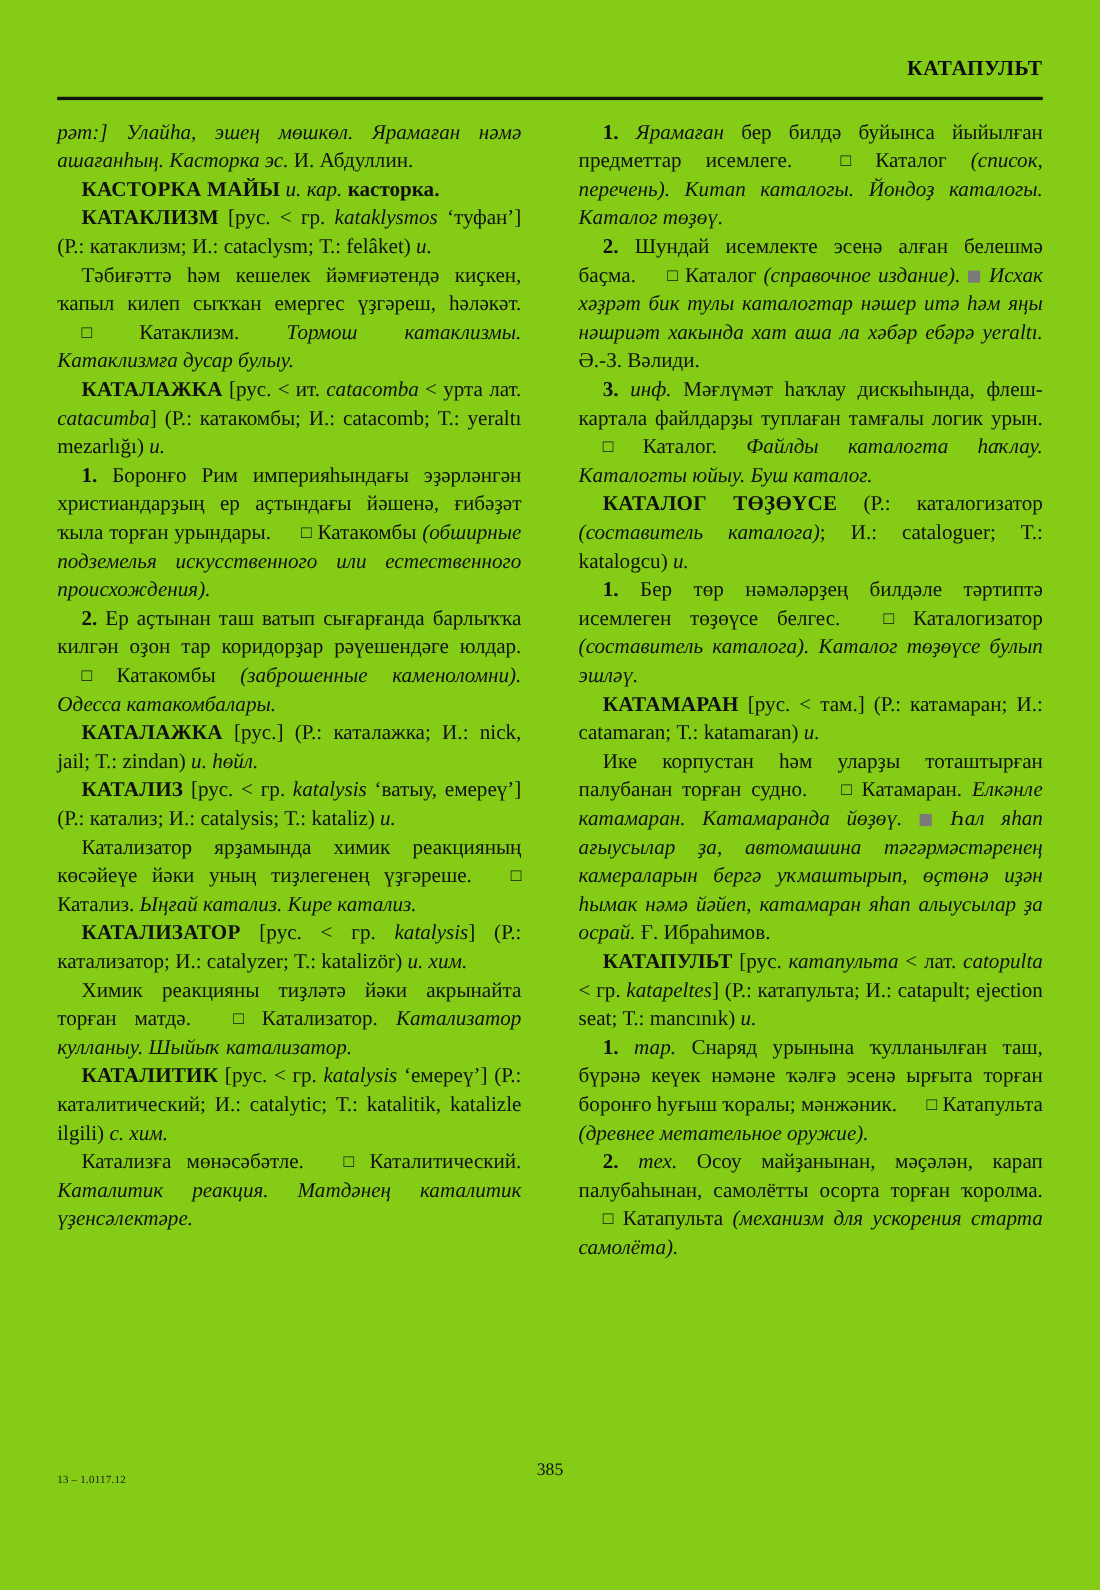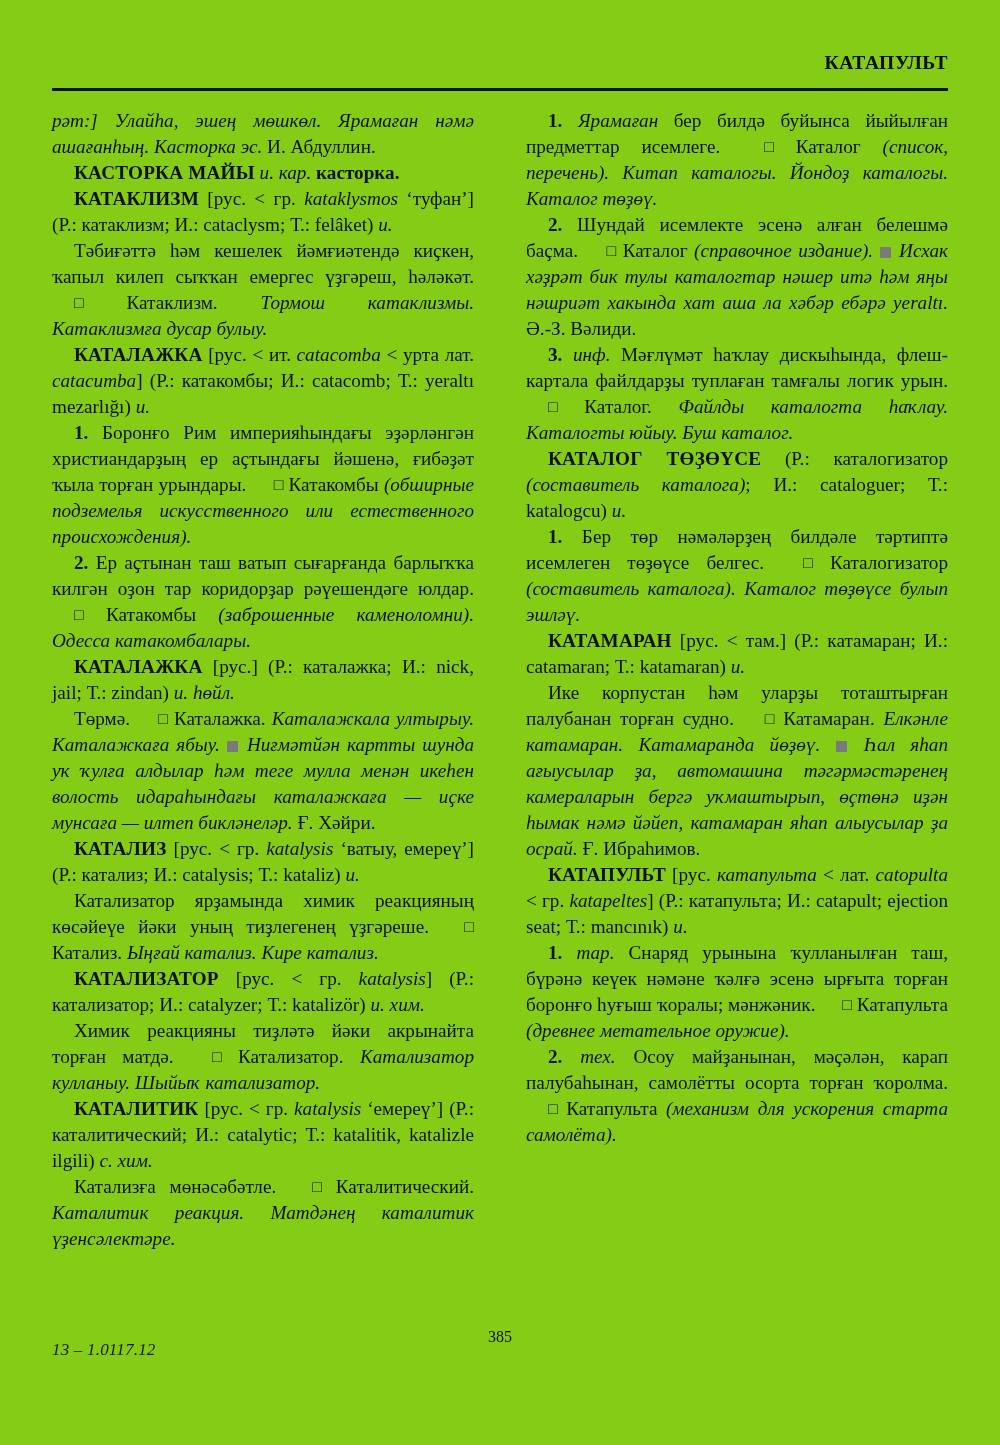--- a/index.html
+++ b/index.html
@@ -84,24 +84,23 @@
     height: 11px;
     background: #7a7a7a;
     vertical-align: -1px;
     margin-right: 2px;
   }
   
   .sig {
     position: absolute;
     left: 52px;
     top: 1340px;
-    font-size: 17px;
+    font-size: 10px;
     color: #1a1a1a;
     letter-spacing: 0.2px;
-    font-style: italic;
   }
   .folio {
     position: absolute;
     top: 1328px;
     left: 0;
     width: 1000px;
     text-align: center;
     font-size: 16px;
     color: #111111;
   }
@@ -117,21 +116,20 @@
   <div class="columns">
     <div class="col" id="left-column">
         <p><i>рәт:] Улайһа, эшең мөшкөл. Ярамаған нәмә ашағанһың. Касторка эс.</i> И. Абдуллин.</p>
         <p class="ind"><b class="hw">КАСТОРКА МАЙЫ</b> <i>и. кар.</i> <b>касторка.</b></p>
         <p class="ind"><b class="hw">КАТАКЛИЗМ</b> [рус. &lt; гр. <i>kataklysmos</i> ‘туфан’] (Р.: катаклизм; И.: cataclysm; Т.: felâket) <i>и.</i></p>
         <p class="ind">Тәбиғәттә һәм кешелек йәмғиәтендә киҫкен, ҡапыл килеп сыҡҡан емергес үҙгәреш, һәләкәт. <span class="sq">□</span> Катаклизм. <i>Тормош катаклизмы. Катаклизмға дусар булыу.</i></p>
         <p class="ind"><b class="hw">КАТАЛАЖКА</b> [рус. &lt; ит. <i>catacomba</i> &lt; урта лат. <i>catacumba</i>] (Р.: катакомбы; И.: catacomb; Т.: yeraltı mezarlığı) <i>и.</i></p>
         <p class="ind"><b class="num">1.</b> Боронғо Рим империяһындағы эҙәрләнгән христиандарҙың ер аҫтындағы йәшенә, ғибәҙәт ҡыла торған урындары. <span class="sq">□</span> Катакомбы <i>(обширные подземелья искусственного или естественного происхождения).</i></p>
         <p class="ind"><b class="num">2.</b> Ер аҫтынан таш ватып сығарғанда барлыҡҡа килгән оҙон тар коридорҙар рәүешендәге юлдар. <span class="sq">□</span> Катакомбы <i>(заброшенные каменоломни). Одесса катакомбалары.</i></p>
         <p class="ind"><b class="hw">КАТАЛАЖКА</b> [рус.] (Р.: каталажка; И.: nick, jail; Т.: zindan) <i>и. һөйл.</i></p>
-        <p class="ind">Төрмә. <span class="sq">□</span> Каталажка. <i>Каталажкала ултырыу. Каталажкаға ябыу.</i> <span class="sq-filled"></span> <i>Ниғмәтйән картты шунда уҡ ҡулға алдылар һәм теге мулла менән икеһен волость идараһындағы каталажкаға — иҫке мунсаға — илтеп бикләнеләр.</i> Ғ. Хәйри.</p>
         <p class="ind"><b class="hw">КАТАЛИЗ</b> [рус. &lt; гр. <i>katalysis</i> ‘ватыу, емереү’] (Р.: катализ; И.: catalysis; Т.: kataliz) <i>и.</i></p>
         <p class="ind">Катализатор ярҙамында химик реакцияның көсәйеүе йәки уның тиҙлегенең үҙгәреше. <span class="sq">□</span> Катализ. <i>Ыңғай катализ. Кире катализ.</i></p>
         <p class="ind"><b class="hw">КАТАЛИЗАТОР</b> [рус. &lt; гр. <i>katalysis</i>] (Р.: катализатор; И.: catalyzer; Т.: katalizör) <i>и. хим.</i></p>
         <p class="ind">Химик реакцияны тиҙләтә йәки акрынайта торған матдә. <span class="sq">□</span> Катализатор. <i>Катализатор кулланыу. Шыйыҡ катализатор.</i></p>
         <p class="ind"><b class="hw">КАТАЛИТИК</b> [рус. &lt; гр. <i>katalysis</i> ‘емереү’] (Р.: каталитический; И.: catalytic; Т.: katalitik, katalizle ilgili) <i>с. хим.</i></p>
         <p class="ind">Катализға мөнәсәбәтле. <span class="sq">□</span> Каталитический. <i>Каталитик реакция. Матдәнең каталитик үҙенсәлектәре.</i></p>
       </div>
     <div class="col" id="right-column">
         <p class="ind"><b class="num">1.</b> <i>Ярамаған</i> бер билдә буйынса йыйылған предметтар исемлеге. <span class="sq">□</span> Каталог <i>(список, перечень). Китап каталогы. Йондоҙ каталогы. Каталог төҙөү.</i></p>
         <p class="ind"><b class="num">2.</b> Шундай исемлекте эсенә алған белешмә баҫма. <span class="sq">□</span> Каталог <i>(справочное издание).</i> <span class="sq-filled"></span> <i>Исхак хәҙрәт бик тулы каталогтар нәшер итә һәм яңы нәшриәт хакында хат аша ла хәбәр ебәрә yeraltı.</i> Ә.-З. Вәлиди.</p>

